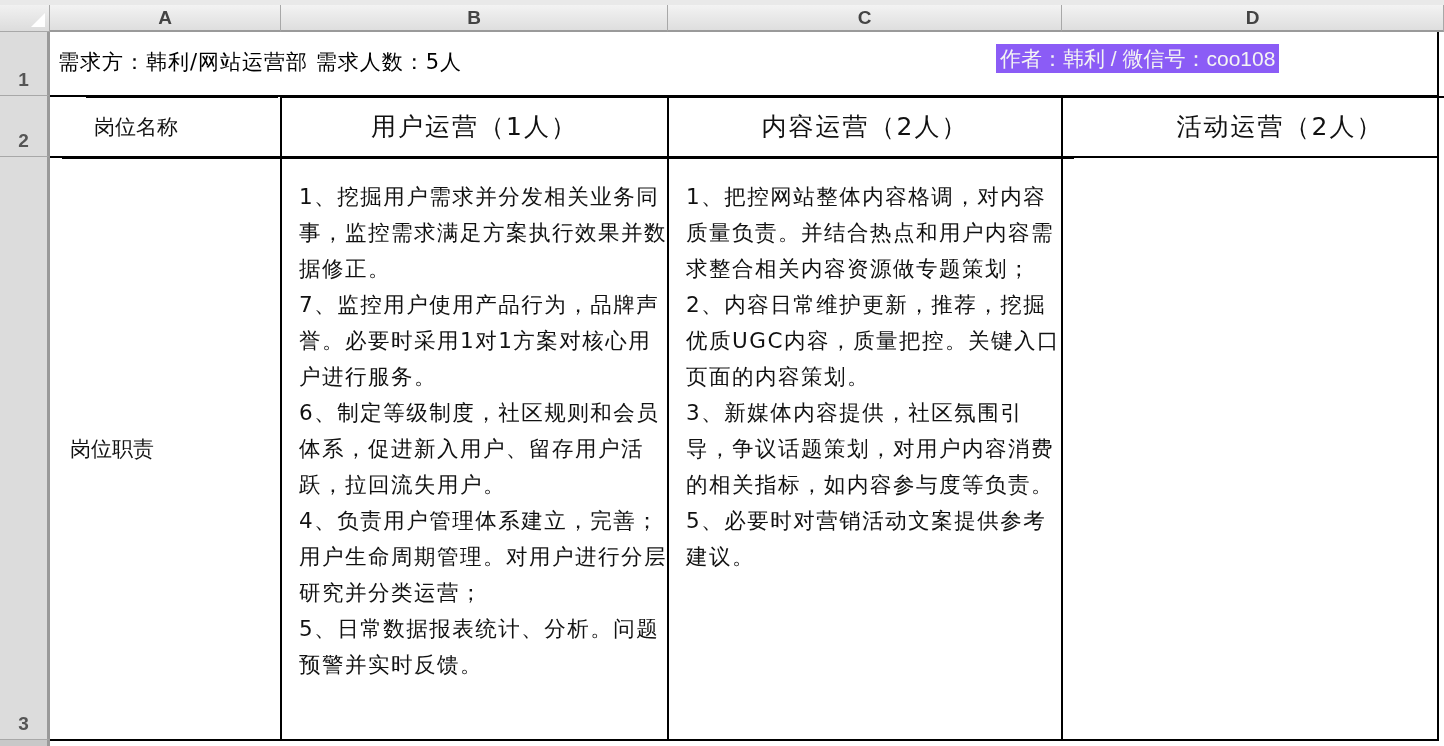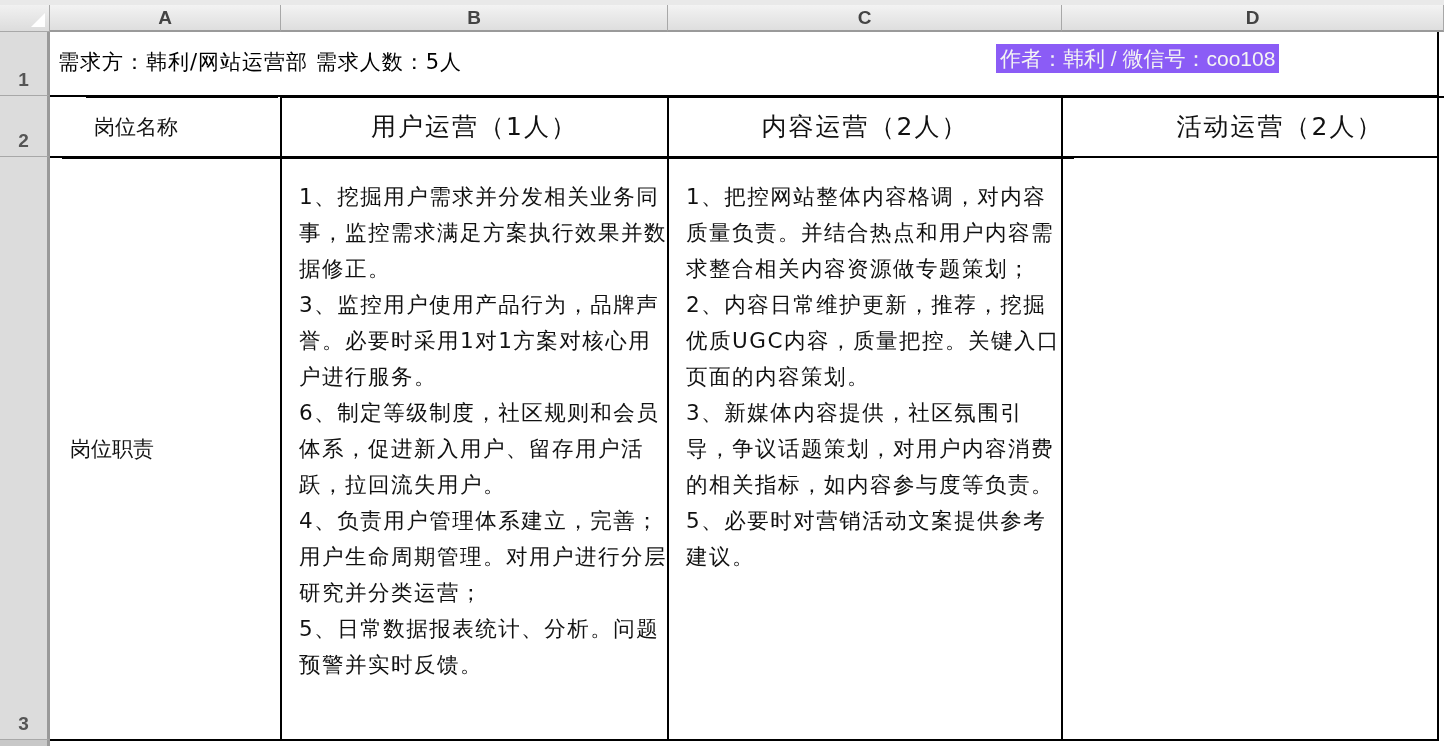--- a/index.html
+++ b/index.html
@@ -96,21 +96,21 @@
   <div class="cell r2 bordered" style="left:1062px;width:436px;">
     <div class="hdrcenter">活动运营（2人）</div>
   </div>
 
   <div class="cell r3 bordered" style="left:50px;width:231px;">
     <div class="duty-label">岗位职责</div>
   </div>
   <div class="cell r3 bordered" style="left:281px;width:387px;">
     <div class="duties">
       <div>1、挖掘用户需求并分发相关业务同事，监控需求满足方案执行效果并数据修正。</div>
-      <div>3、监控用户使用产品行为，品牌声誉。必要时采用1对1方案对核心用户进行服务。</div>
+      <div>7、监控用户使用产品行为，品牌声誉。必要时采用1对1方案对核心用户进行服务。</div>
       <div>6、制定等级制度，社区规则和会员体系，促进新入用户、留存用户活跃，拉回流失用户。</div>
       <div>4、负责用户管理体系建立，完善；用户生命周期管理。对用户进行分层研究并分类运营；</div>
       <div>5、日常数据报表统计、分析。问题预警并实时反馈。</div>
     </div>
   </div>
   <div class="cell r3 bordered" style="left:668px;width:394px;">
     <div class="duties">
       <div>1、把控网站整体内容格调，对内容质量负责。并结合热点和用户内容需求整合相关内容资源做专题策划；</div>
       <div>2、内容日常维护更新，推荐，挖掘优质UGC内容，质量把控。关键入口页面的内容策划。</div>
       <div>3、新媒体内容提供，社区氛围引导，争议话题策划，对用户内容消费的相关指标，如内容参与度等负责。</div>

